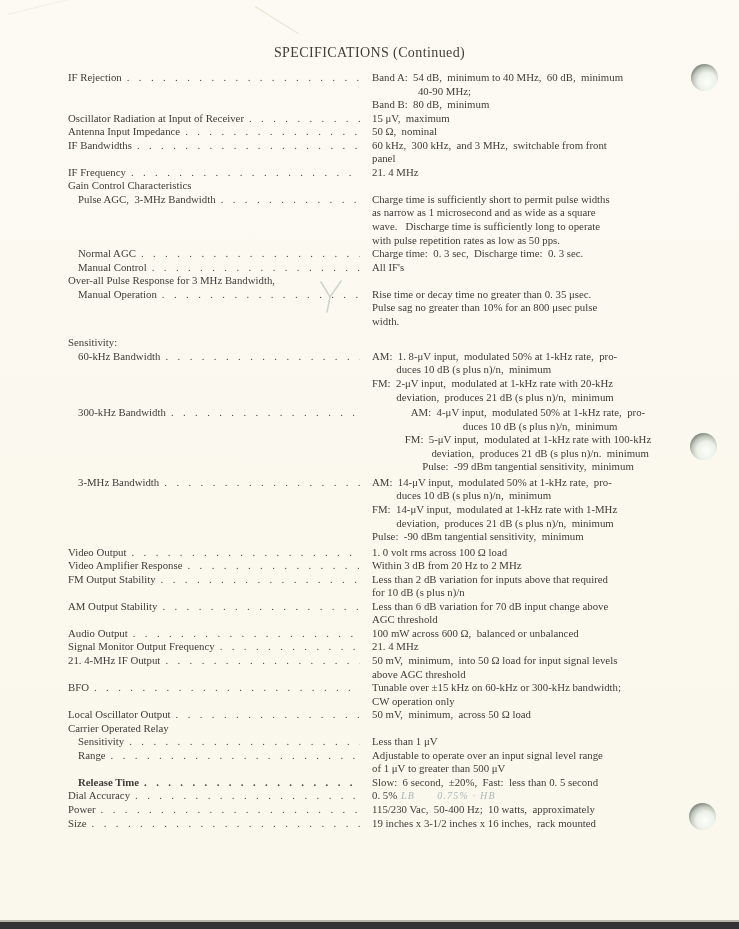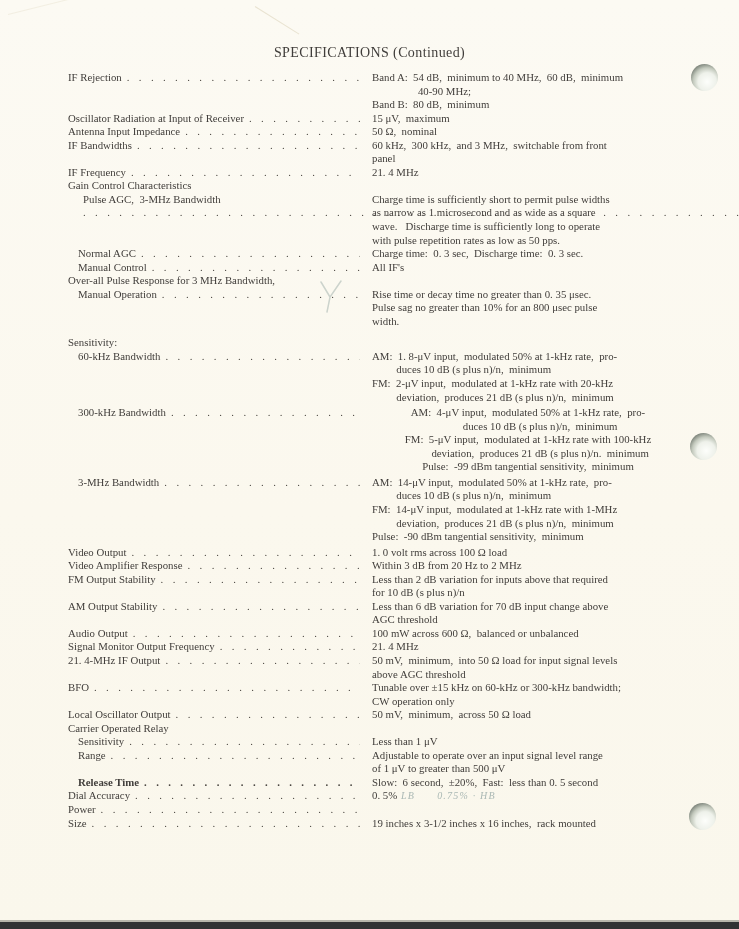--- a/index.html
+++ b/index.html
@@ -97,21 +97,21 @@
           <div class="value-line">21. 4 MHz</div>
         </div>
       </div>
       <div class="spec-row">
         <div class="spec-left">
           <span class="spec-label">Gain Control Characteristics</span>
         </div>
         <div class="spec-right"></div>
       </div>
       <div class="spec-row">
-        <div class="spec-left" style="padding-left: 10px; flex-direction: column;">
+        <div class="spec-left" style="padding-left: 10px;">
           <span class="spec-label">Pulse AGC,  3-MHz Bandwidth</span>
           <span class="dots"> . . . . . . . . . . . . . . . . . . . . . . . . . . . . . . . . . . . . . . . . . . . . . . . . . . . . . . . . . . . .</span>
         </div>
         <div class="spec-right">
           <div class="value-line">Charge time is sufficiently short to permit pulse widths</div>
           <div class="value-line">as narrow as 1 microsecond and as wide as a square</div>
           <div class="value-line">wave.   Discharge time is sufficiently long to operate</div>
           <div class="value-line">with pulse repetition rates as low as 50 pps.</div>
         </div>
       </div>
@@ -320,20 +320,23 @@
         </div>
         <div class="spec-right">
           <div class="value-line">0. 5%<span class="pencil"> LB      0.75% · HB</span></div>
         </div>
       </div>
       <div class="spec-row">
         <div class="spec-left">
           <span class="spec-label">Power</span>
           <span class="dots"> . . . . . . . . . . . . . . . . . . . . . . . . . . . . . . . . . . . . . . . . . . . . . . . . . . . . . . . . . . . .</span>
         </div>
+        <div class="spec-right">
+          <div class="value-line">115/230 Vac,  50-400 Hz;  10 watts,  approximately</div>
+        </div>
       </div>
       <div class="spec-row">
         <div class="spec-left">
           <span class="spec-label">Size</span>
           <span class="dots"> . . . . . . . . . . . . . . . . . . . . . . . . . . . . . . . . . . . . . . . . . . . . . . . . . . . . . . . . . . . .</span>
         </div>
         <div class="spec-right">
           <div class="value-line">19 inches x 3-1/2 inches x 16 inches,  rack mounted</div>
         </div>
       </div>

